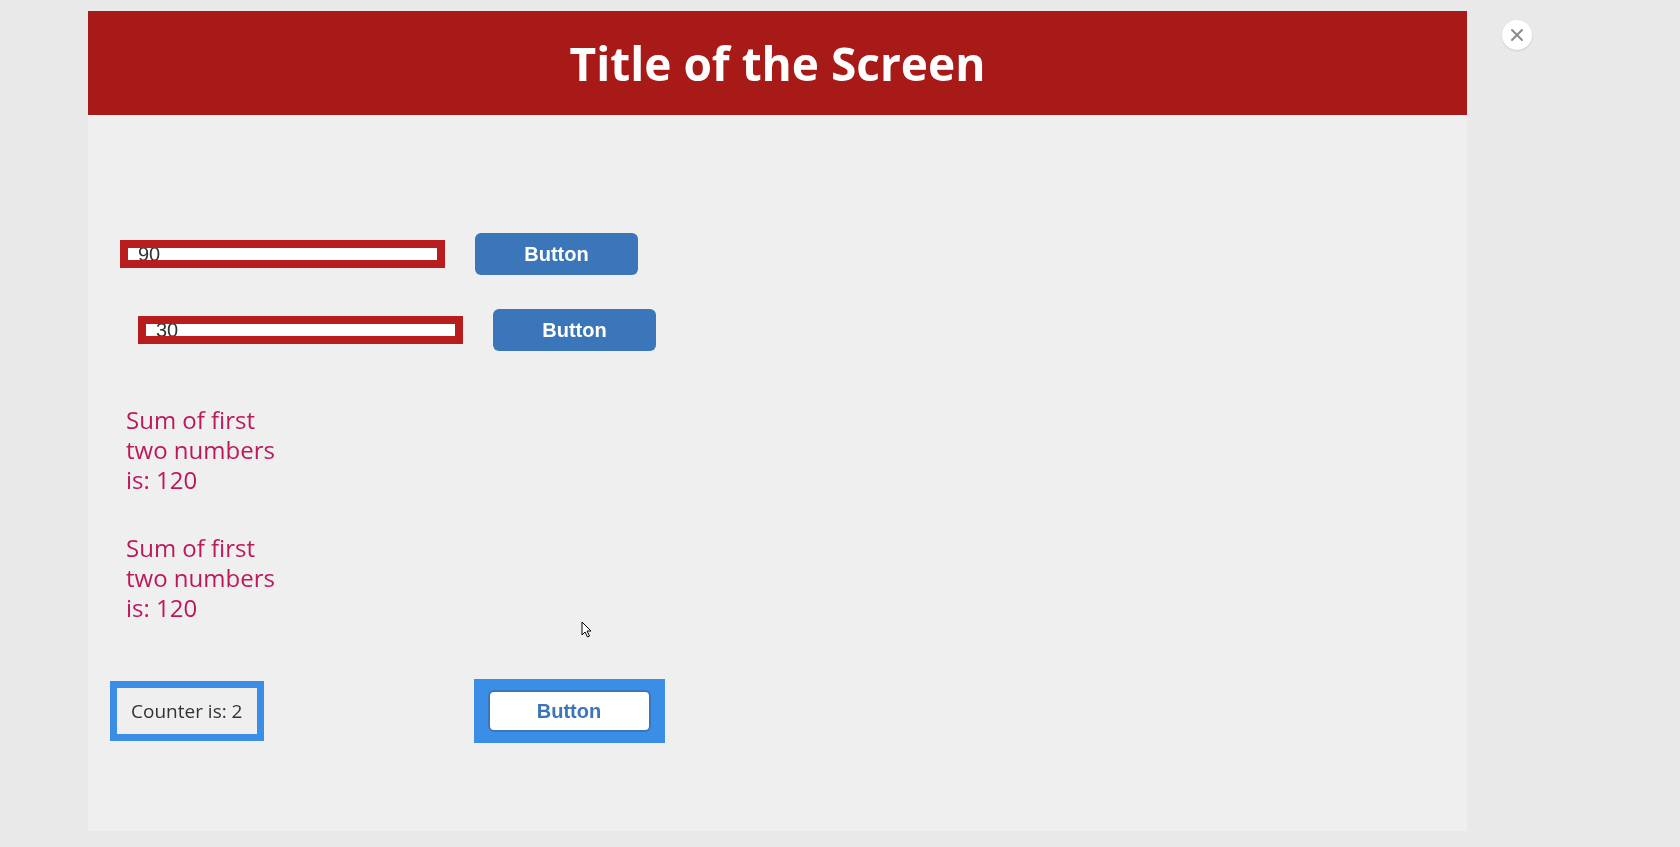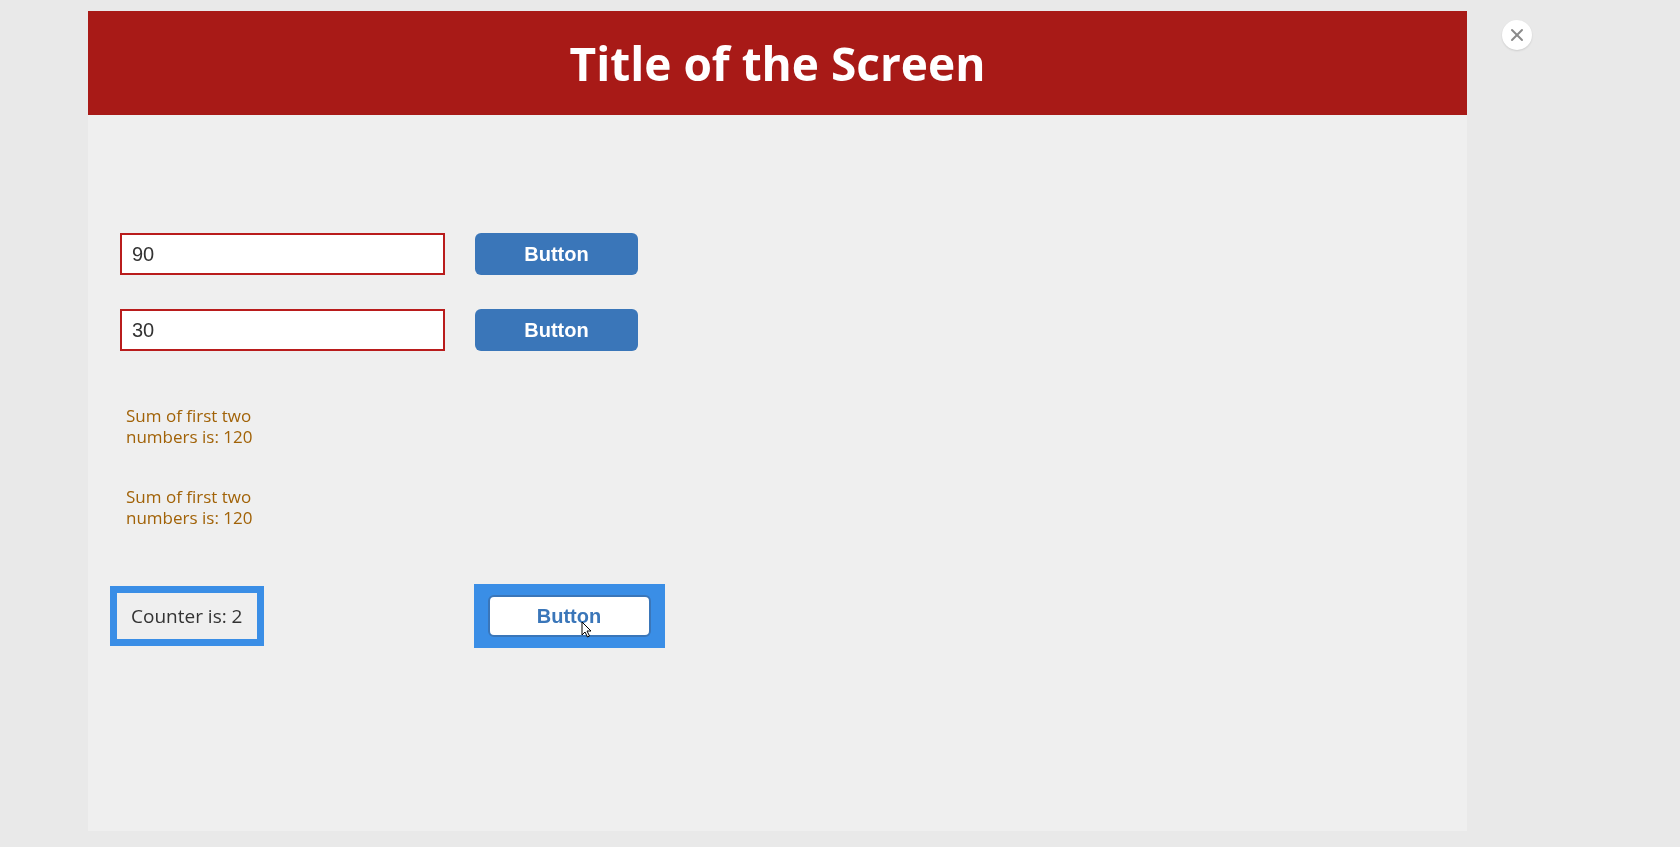--- a/index.html
+++ b/index.html
@@ -41,46 +41,46 @@
       position: relative;
       width: 100%;
       padding: 0 32px;
     }
     .row {
       display: flex;
       align-items: center;
       gap: 30px;
     }
     .row1 { margin-top: 118px; }
-    .row2 { margin-top: 34px; }
+    .row2 { margin-top: 34px; margin-left: 18px; }
     .text-input {
       width: 325px;
-      height: 42px;
+      height: 28px;
       background: #ffffff;
-      border: 2px solid #b91c1c;
+      border: 8px solid #b91c1c;
       padding: 0 10px;
       font-size: 20px;
       color: #333;
       outline: none;
     }
     .blue-button {
       width: 163px;
       height: 42px;
       background: #3a76b9;
       color: #ffffff;
       border: none;
       border-radius: 6px;
       font-size: 20px;
       font-weight: 700;
       cursor: pointer;
     }
     .sum-block {
       margin-left: 6px;
-      color: #a16207;
-      font-size: 17px;
+      color: #be185d;
+      font-size: 24px;
       line-height: 1.25;
       max-width: 160px;
     }
     .sum1 { margin-top: 54px; }
     .sum2 { margin-top: 38px; }
     .bottom-row {
       display: flex;
       align-items: center;
       margin-top: 56px;
       gap: 210px;

